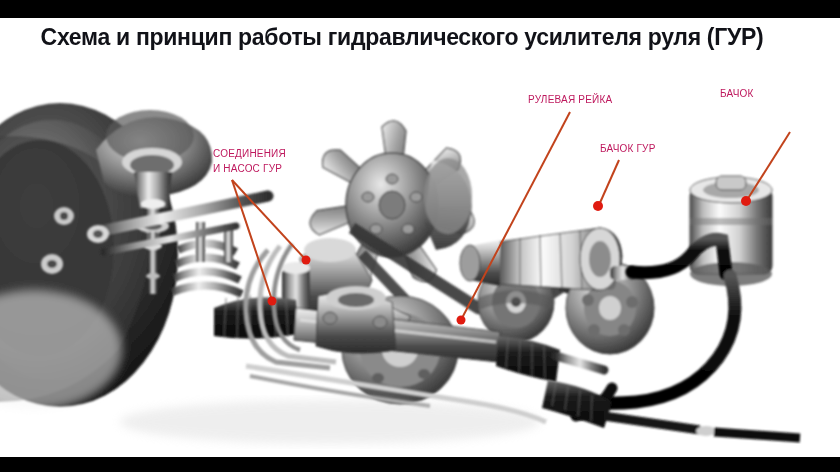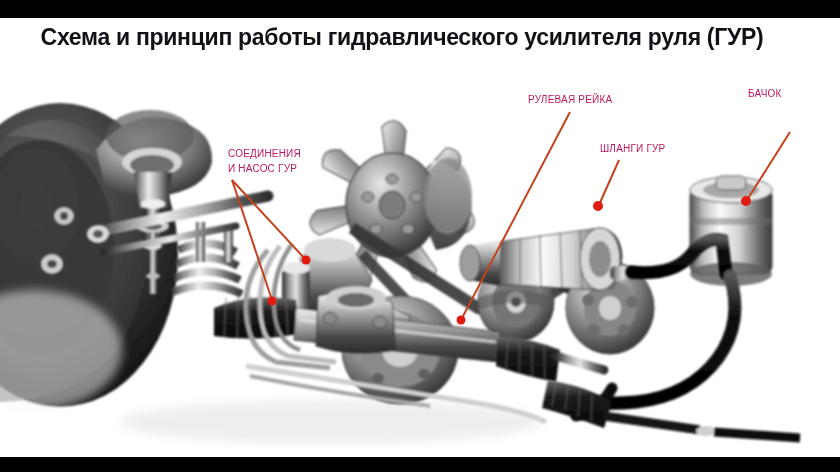--- a/index.html
+++ b/index.html
@@ -17,24 +17,24 @@
   #title{position:absolute;left:0;top:24px;width:804px;text-align:center;
          font-size:23px;font-weight:bold;color:#111218;letter-spacing:-0.3px;
          white-space:nowrap;}
 
   
   #art{position:absolute;left:0;top:50px;width:840px;height:402px;}
 
   
   .label{position:absolute;color:#be185d;font-weight:normal;font-size:10px;
          line-height:15px;letter-spacing:0.2px;white-space:nowrap;}
-  #lbl-hoses{left:228px;top:146px;}
+  #lbl-hoses{left:213px;top:146px;}
   #lbl-rack{left:528px;top:92px;}
   #lbl-pump{left:600px;top:141px;}
-  #lbl-tank{left:748px;top:86px;text-align:center;}
+  #lbl-tank{left:720px;top:86px;text-align:center;}
 
   
   #leaders{position:absolute;left:0;top:0;width:840px;height:472px;pointer-events:none;}
 </style>
 </head>
 <body>
 
 <div id="stage">
 
   <svg id="art" viewBox="0 0 840 402" preserveAspectRatio="none">
@@ -351,21 +351,21 @@
   <div class="label" id="lbl-hoses">
     <div>СОЕДИНЕНИЯ</div>
     <div>И НАСОС ГУР</div>
   </div>
 
   <div class="label" id="lbl-rack">
     <div>РУЛЕВАЯ РЕЙКА</div>
   </div>
 
   <div class="label" id="lbl-pump">
-    <div>ШЛАНГИ ГУР</div>
+    <div>БАЧОК ГУР</div>
   </div>
 
   <div class="label" id="lbl-tank">
     <div>БАЧОК</div>
   </div>
 
   <div id="title">Схема и принцип работы гидравлического усилителя руля (ГУР)</div>
   <div class="bar" id="bar-top"></div>
   <div class="bar" id="bar-bottom"></div>
 

